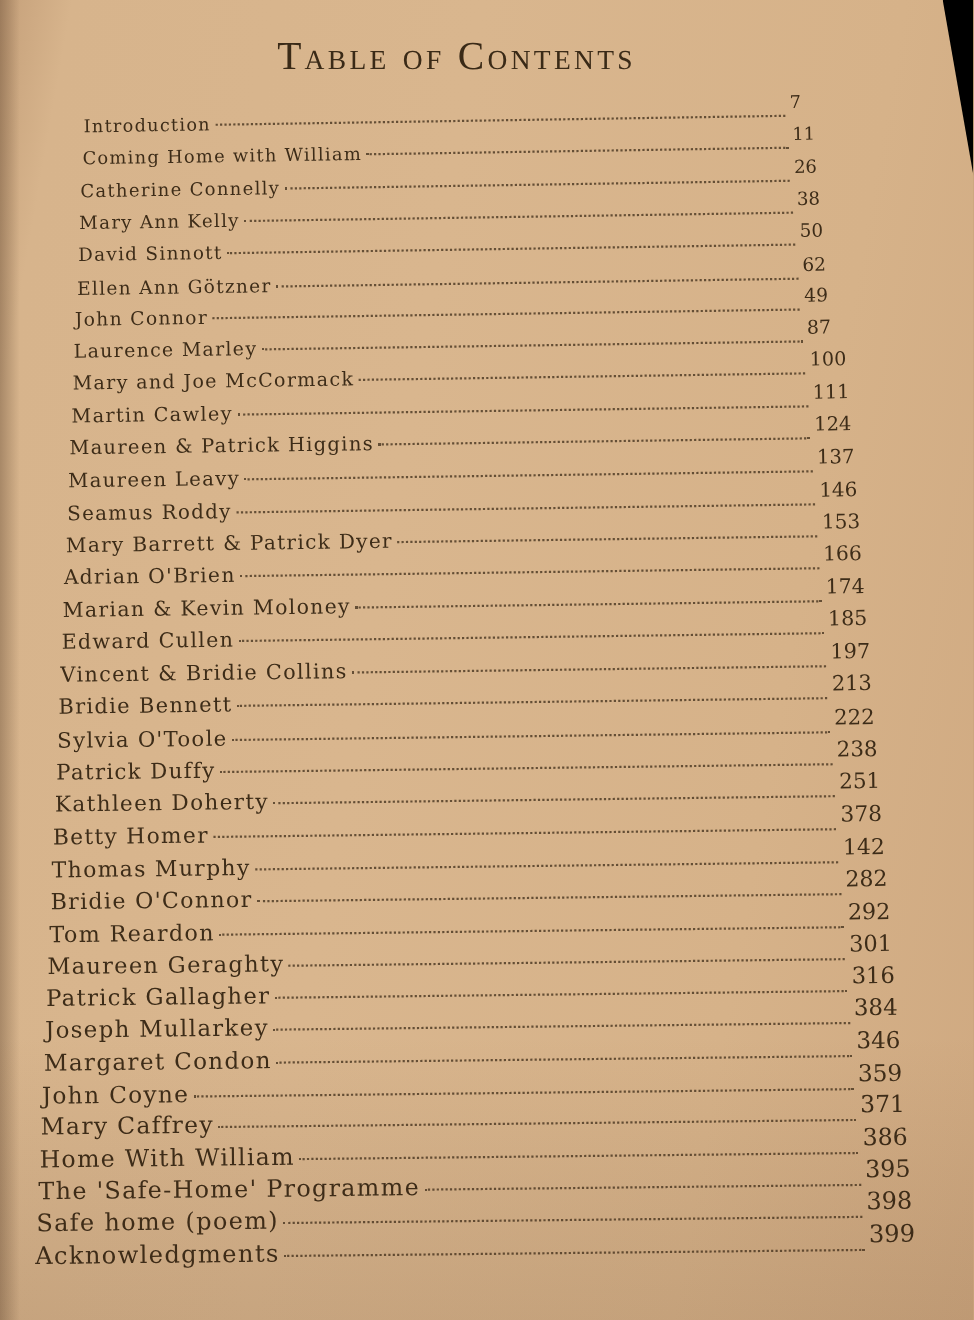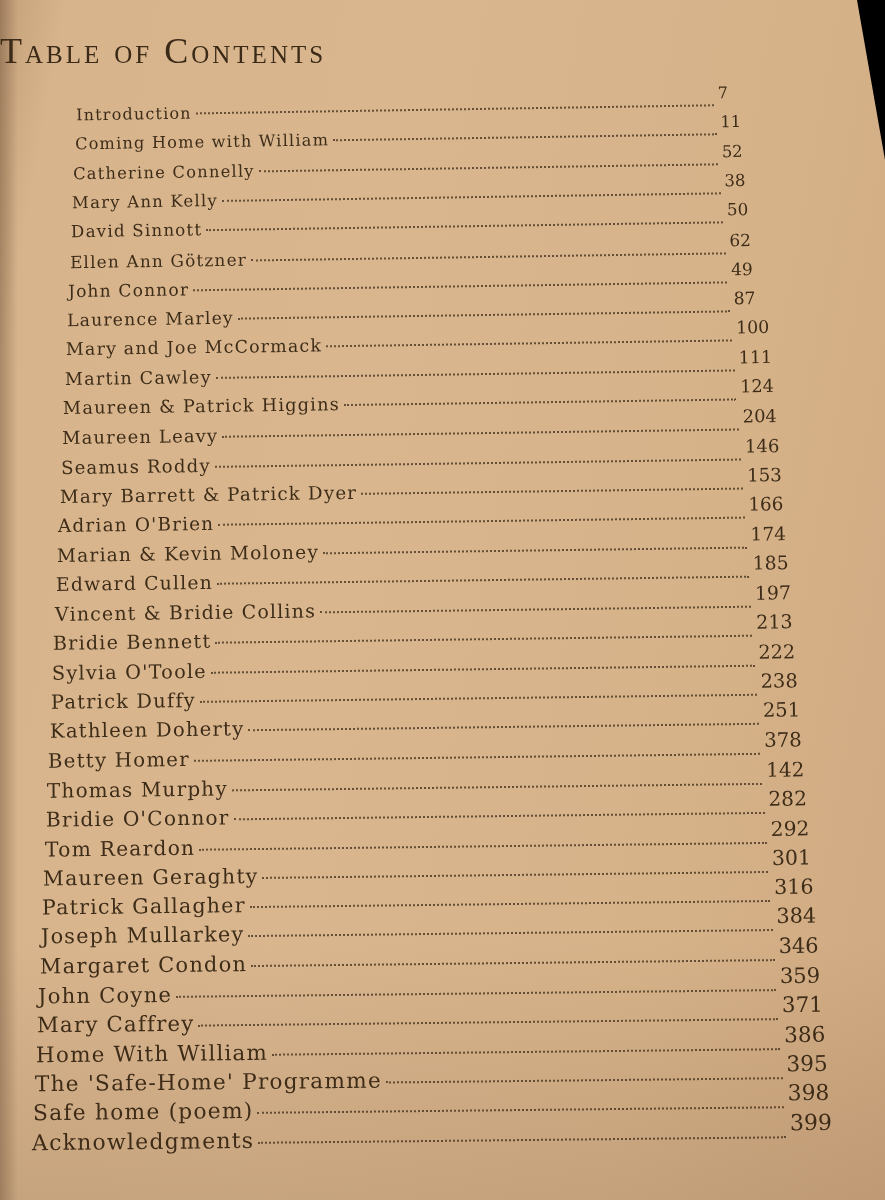--- a/index.html
+++ b/index.html
@@ -20,21 +20,21 @@
   .spine-shadow {
     position: absolute; left: 0; top: 0; bottom: 0; width: 18px;
     background: linear-gradient(90deg, rgba(80,55,35,0.35), rgba(80,55,35,0));
   }
   .corner {
     position: absolute; right: 0; top: 0; width: 40px; height: 160px;
     background: #000;
     clip-path: polygon(30% 0, 100% 0, 100% 100%, 100% 100%);
   }
   .title {
-    position: absolute; top: 30px; left: 0; width: 830px; 
+    position: absolute; top: 30px; left: 0; width: 830px; text-align: center;
     font-family: "Liberation Serif", serif;
     font-size: 36px; letter-spacing: 3px; color: #3a2a17;
     font-variant: small-caps;
   }
   .toc { position: absolute; top: 0; left: 0; right: 0; }
   .row {
     position: absolute; display: flex; align-items: baseline;
     color: #3d2c18; white-space: nowrap;
   }
   .row .label { flex: 0 0 auto; letter-spacing: 1.2px; }
@@ -60,21 +60,21 @@
         <span class="num">7</span>
       </div>
       <div class="row" style="top: 129.3px; left: 74.7429px; right: 130.714px; font-size: 16.1714px; transform: rotate(-0.891429deg);">
         <span class="label">Coming Home with William</span>
         <span class="leader"></span>
         <span class="num">11</span>
       </div>
       <div class="row" style="top: 158.6px; left: 73.4857px; right: 128.429px; font-size: 16.3429px; transform: rotate(-0.882857deg);">
         <span class="label">Catherine Connelly</span>
         <span class="leader"></span>
-        <span class="num">52</span>
+        <span class="num">26</span>
       </div>
       <div class="row" style="top: 187.9px; left: 72.2286px; right: 126.143px; font-size: 16.5143px; transform: rotate(-0.874286deg);">
         <span class="label">Mary Ann Kelly</span>
         <span class="leader"></span>
         <span class="num">38</span>
       </div>
       <div class="row" style="top: 217.2px; left: 70.9714px; right: 123.857px; font-size: 16.6857px; transform: rotate(-0.865714deg);">
         <span class="label">David Sinnott</span>
         <span class="leader"></span>
         <span class="num">50</span>
@@ -105,21 +105,21 @@
         <span class="num">111</span>
       </div>
       <div class="row" style="top: 393px; left: 63.4286px; right: 110.143px; font-size: 17.7143px; transform: rotate(-0.814286deg);">
         <span class="label">Maureen &amp; Patrick Higgins</span>
         <span class="leader"></span>
         <span class="num">124</span>
       </div>
       <div class="row" style="top: 422.3px; left: 62.1714px; right: 107.857px; font-size: 17.8857px; transform: rotate(-0.805714deg);">
         <span class="label">Maureen Leavy</span>
         <span class="leader"></span>
-        <span class="num">204</span>
+        <span class="num">137</span>
       </div>
       <div class="row" style="top: 451.6px; left: 60.9143px; right: 105.571px; font-size: 18.0571px; transform: rotate(-0.797143deg);">
         <span class="label">Seamus Roddy</span>
         <span class="leader"></span>
         <span class="num">146</span>
       </div>
       <div class="row" style="top: 480.9px; left: 59.6571px; right: 103.286px; font-size: 18.2286px; transform: rotate(-0.788571deg);">
         <span class="label">Mary Barrett &amp; Patrick Dyer</span>
         <span class="leader"></span>
         <span class="num">153</span>

